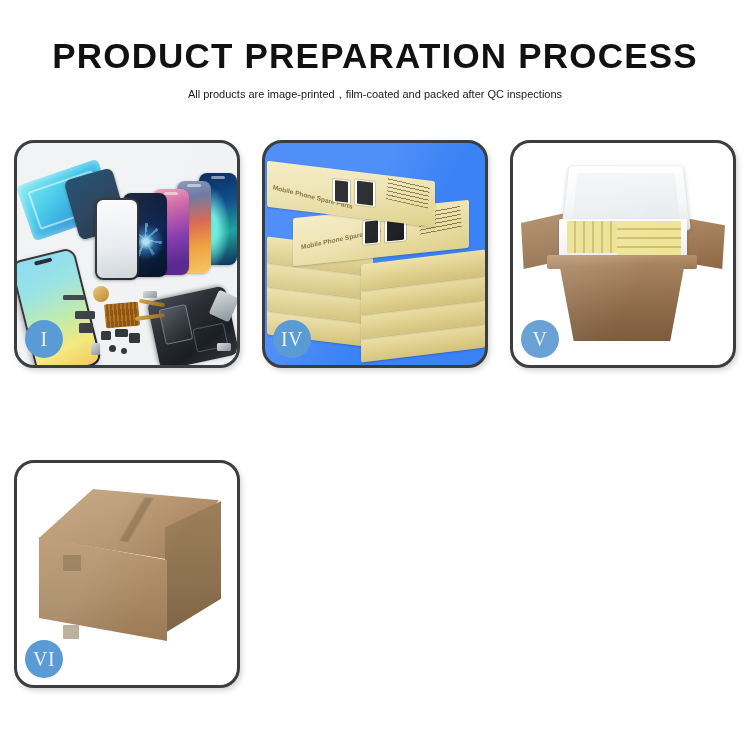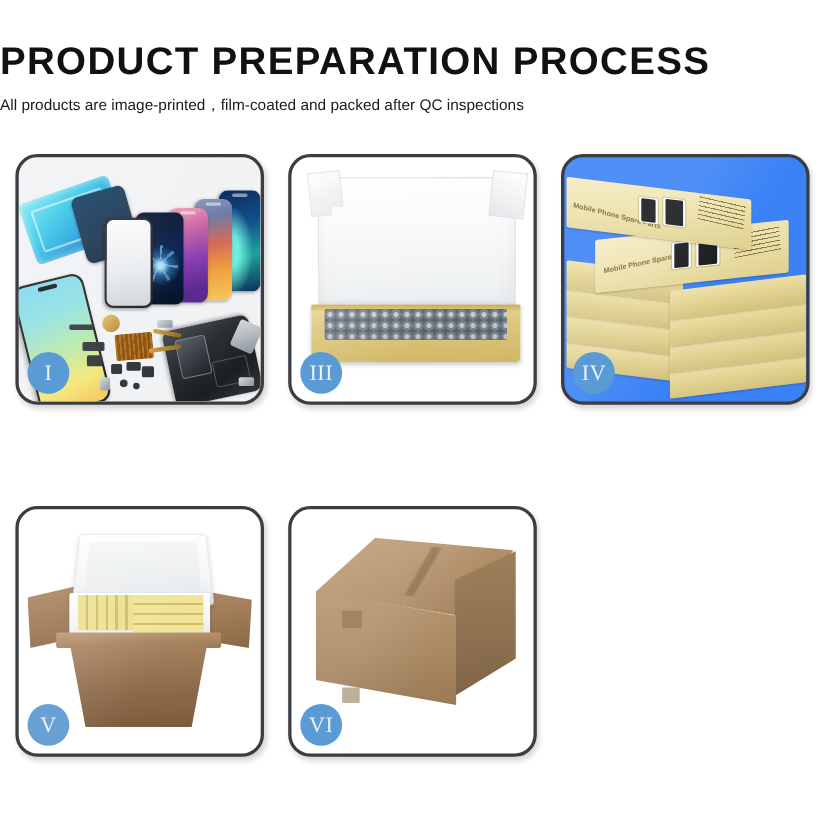--- a/index.html
+++ b/index.html
@@ -11,35 +11,35 @@
     width: 750px;
     height: 750px;
     font-family: "Liberation Sans", sans-serif;
     overflow: hidden;
     position: relative;
   }
 
   
   .header {
     padding-top: 38px;
-    text-align: left;
+    text-align: center;
   }
   .page-title {
     font-family: "Liberation Sans", sans-serif;
     font-size: 35px;
     font-weight: bold;
     letter-spacing: 1.2px;
     color: #111111;
     line-height: 1.05;
     margin: 0;
     white-space: nowrap;
   }
   .page-subtitle {
     font-family: "Liberation Sans", sans-serif;
-    font-size: 14px;
+    font-size: 11px;
     color: #1a1a1a;
     margin: 12px 0 0 0;
     white-space: nowrap;
   }
 
   
   .grid {
     position: absolute;
     left: 14px;
     top: 140px;
@@ -528,31 +528,20 @@
       <div class="chip round" style="left:92px; top:202px; width:7px; height:7px;"></div>
       <div class="chip round" style="left:104px; top:205px; width:6px; height:6px;"></div>
       <div class="chip silver" style="left:196px; top:150px; width:22px; height:26px; border-radius:3px; transform:rotate(24deg);"></div>
       <div class="chip silver" style="left:200px; top:200px; width:14px; height:8px;"></div>
       <div class="photo-gloss"></div>
     </div>
     <div class="badge">I</div>
   </div>
 
 
-  <div class="panel p3">
-    <div class="panel-photo">
-      <div class="foam-lid">
-        <div class="foam-inner" style="position:absolute; left:12px; top:26px; width:152px; height:84px;"></div>
-      </div>
-      <div class="kraft-tray"></div>
-      <div class="grey-bubble"></div>
-      <div class="photo-gloss"></div>
-    </div>
-    <div class="badge">III</div>
-  </div>
 
   <div class="panel p4">
     <div class="panel-photo boxstack">
 
       <div class="kbox kbox-side" style="left:2px;  top:172px; width:106px; height:26px; transform:skewY(7deg);"></div>
       <div class="kbox kbox-side" style="left:2px;  top:148px; width:106px; height:26px; transform:skewY(7deg);"></div>
       <div class="kbox kbox-side" style="left:2px;  top:124px; width:106px; height:26px; transform:skewY(7deg);"></div>
       <div class="kbox kbox-side" style="left:2px;  top:100px; width:106px; height:26px; transform:skewY(7deg);"></div>
 
       <div class="kbox kbox-side" style="left:96px; top:186px; width:124px; height:26px; transform:skewY(-7deg);"></div>

